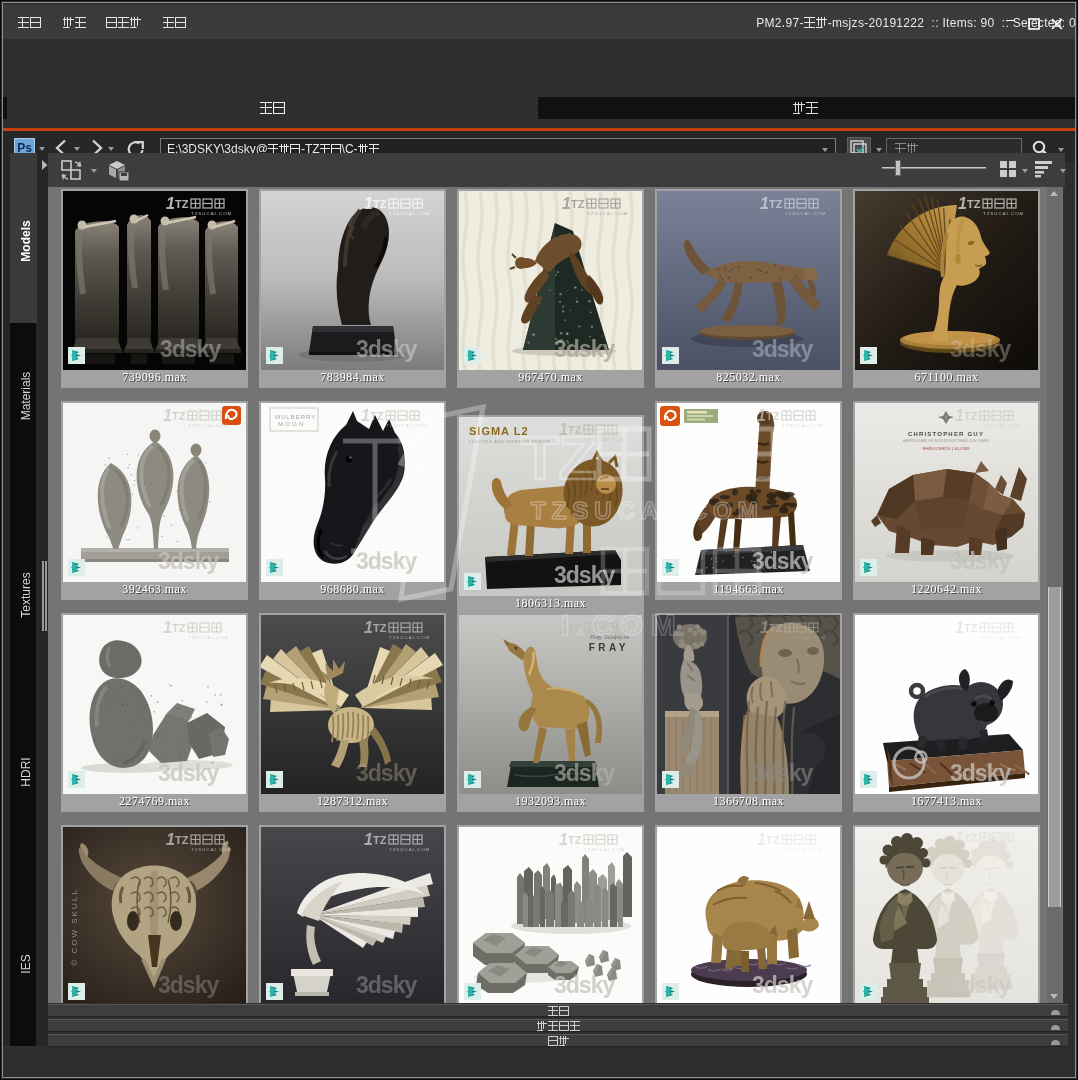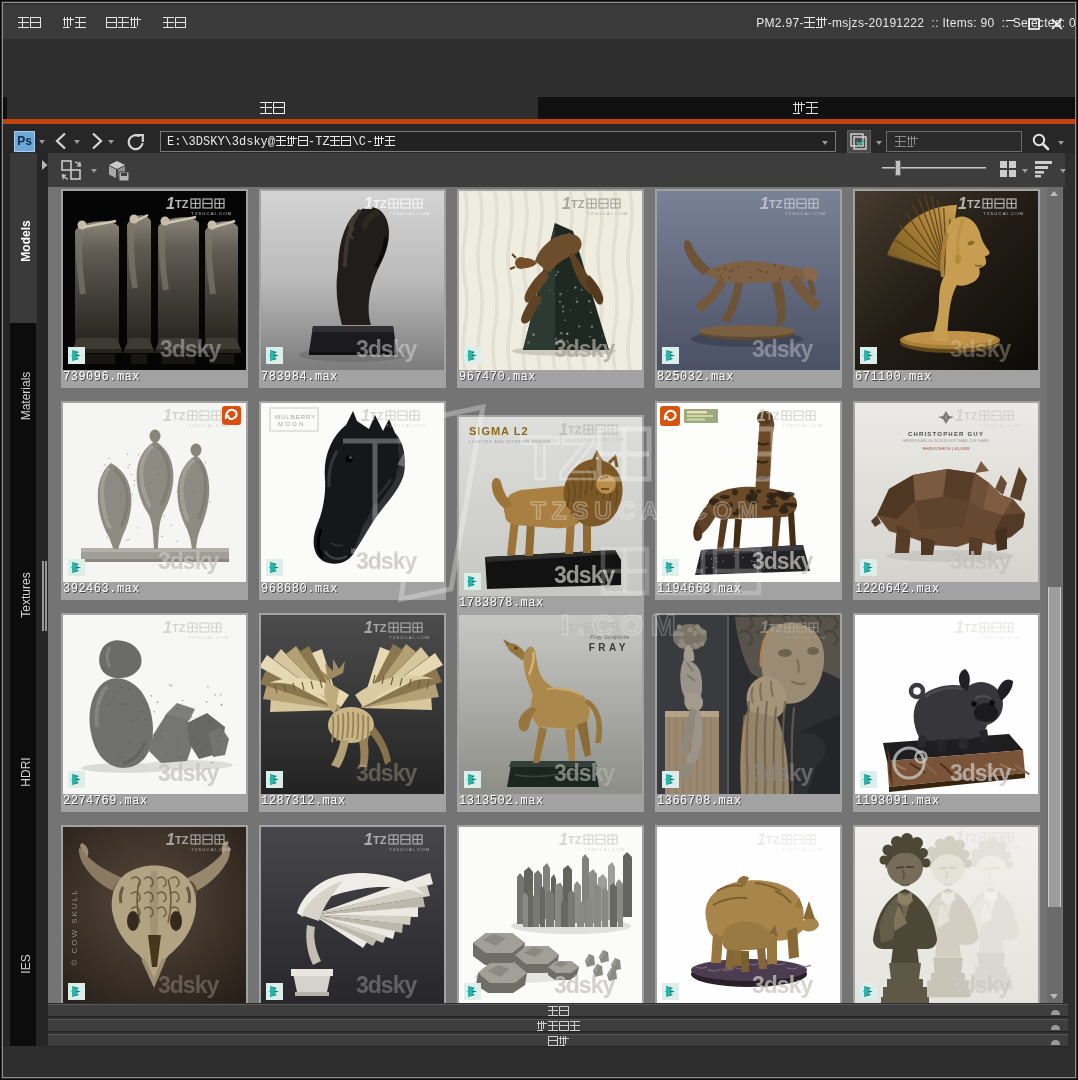--- a/index.html
+++ b/index.html
@@ -13,36 +13,36 @@
 #menubar{left:1px;top:4px;width:1074px;height:34px;background:#3b3b3b;color:#e4e4e4;font-size:12px}
 #menubar .mi{position:absolute;top:11px}
 #title{position:absolute;top:11px;left:0;width:100%;text-align:right;color:#e8e8e8;font-size:12px;letter-spacing:.3px}
 .wb{position:absolute;top:9px;color:#fff;font-size:14px}
 #banner{left:1px;top:38px;width:1074px;height:58px;background:linear-gradient(#6d6d6d,#646464)}
 #pmtext{position:absolute;left:366px;top:10px;font-size:35px;font-weight:bold;color:#bcbcbc;letter-spacing:2.9px;transform:scaleY(.88);transform-origin:0 0;text-shadow:0 -1px 0 #585858}
 #kstudio{position:absolute;left:650px;top:45px;font-size:13px;font-weight:bold;color:#8f8f8f;letter-spacing:5.8px;transform:scaleY(.85);transform-origin:0 0}
 #tabs{left:1px;top:96px;width:1074px;height:22px;background:#0f0f0f}
 #tabL{position:absolute;left:5px;top:0;width:531px;height:22px;background:#2e2e2e;color:#f2f2f2;font-weight:bold;font-size:13px;text-align:center;padding-top:4px}
 #tabR{position:absolute;left:536px;top:0;right:4px;height:22px;background:#111;color:#e0e0e0;font-weight:bold;font-size:13px;text-align:center;padding-top:4px}
-#toolbar{left:1px;top:118px;width:1074px;height:34px;background:#272727;border-top:5px solid #c2410c}
+#toolbar{left:1px;top:127px;width:1074px;height:34px;background:#272727;border-top:3px solid #c2410c}
 #psbtn{position:absolute;left:12px;top:7px;width:21px;height:21px;background:#6fa6d8;border:1px solid #a8cdf0;color:#0e2a52;font-size:12px;font-weight:bold;text-align:center;line-height:19px}
 .dd{position:absolute;width:0;height:0;border-left:3.5px solid transparent;border-right:3.5px solid transparent;border-top:4px solid #9a9a9a}
-#addr{position:absolute;left:158px;top:7px;width:676px;height:21px;background:#222;border:1px solid #7a7a7a;color:#e9e9e9;font-size:12px;padding:3px 23px 0 6px;font-family:Liberation Mono, monospace}
+#addr{position:absolute;left:158px;top:7px;width:676px;height:21px;background:#222;border:1px solid #7a7a7a;color:#e9e9e9;font-size:12px;padding:3px 23px 0 6px;font-family:Liberation Sans, sans-serif}
 #addr .hz,#addr .hzb,#addr .hzc{width:10px;height:10px}
 #flt{position:absolute;left:884px;top:7px;width:136px;height:21px;background:#2b2b2b;border:1px solid #6a6a6a;color:#8a8a8a;font-size:12px;padding:3px 0 0 7px}
 #chkbtn{position:absolute;left:845px;top:6px;width:24px;height:23px;background:#4a4a4a;border:1px solid #5e5e5e}
 #iconsrow{left:47px;top:152px;width:1017px;height:34px;background:#3d3d3d}
 #sidebar{left:1px;top:152px;width:46px;height:893px;background:#262626}
 #sidestrip{position:absolute;left:8px;top:0px;width:26px;height:893px;background:#0c0c0c}
 #vtActive{position:absolute;left:8px;top:0;width:27px;height:170px;background:#3a3a3a}
 .vt{position:absolute;left:24px;color:#d6d6d6;font-size:12px;transform:translate(-50%,-50%) rotate(-90deg);white-space:nowrap}
 #content{left:47px;top:186px;width:1015px;height:816px;background:#747474;overflow:hidden}
 .card{position:absolute;width:187px;height:199px;background:#a2a2a2}
 .card svg{position:absolute;left:2px;top:2px}
-.lbl{position:absolute;left:2px;top:181px;width:183px;height:16px;color:#fff;font-size:12px;font-family:Liberation Mono, monospace;text-shadow:1px 1px 0 #444;letter-spacing:.5px}
+.lbl{position:absolute;left:2px;top:181px;width:183px;height:16px;color:#fff;font-size:12px;font-family:Liberation Serif, serif;text-align:center;text-shadow:1px 1px 0 #444;letter-spacing:.5px}
 #sbar{position:absolute;left:999px;top:0px;width:15px;height:816px;background:#6b6b6b}
 #sthumb{position:absolute;left:1px;top:400px;width:13px;height:320px;background:#9d9d9d;border-left:1px solid #cfcfcf;border-right:1px solid #cfcfcf}
 .sarr{position:absolute;left:3px;width:0;height:0;border-left:4.5px solid transparent;border-right:4.5px solid transparent}
 .roll{position:absolute;left:47px;width:1020px;height:13px;background:#3e3e3e;border-top:1px solid #585858;border-bottom:1px solid #232323;color:#cfcfcf;font-size:11px;text-align:center}
 .roll .hz,.roll .hzb,.roll .hzc{width:10px;height:10px;margin-top:1px}
 .ra{position:absolute;right:8px;top:5px;width:9px;height:5px;background:#9a9a9a;border-radius:5px 5px 0 0}
 #status{left:1px;top:1046px;width:1074px;height:31px;background:#2d2d2d;color:#c9c9c9;font-size:12px}
 #gb{position:absolute;right:33px;top:8px}
 </style></head><body>
 <div id="win">
@@ -674,21 +674,21 @@
             </g>
             <text x="25" y="20" font-size="4.4" letter-spacing="1" fill="#b5b5b0">TZSUCAI.COM</text>
           </g>
           <text x="95" y="166" font-size="23" font-weight="bold" fill="#b8b8b2" opacity="0.8" letter-spacing="-1">3dsky</text>
           <g transform="translate(5,156)">
             <rect width="17" height="17" fill="#ddedea"></rect>
             <path d="M4 3 L11 5 L8 7 L13 8.5 L8 10 L11 12 L4 14 L7 11 L3 8.5 L7 6 Z" fill="#0e8a80"></path>
             <path d="M4 3 L8 5 L8 12 L4 14 Z" fill="#2ab5a8"></path>
           </g>
         </svg>
-        <div class="lbl">1783878.max</div>
+        <div class="lbl">1806313.max</div>
       </div>
       <div class="card" style="left:607px;top:214px">
         <svg width="183" height="179" viewBox="0 0 183 179">
           <rect width="183" height="179" fill="#fdfdfc"></rect>
           <rect x="3" y="3" width="20" height="20" rx="3" fill="#d8540e"></rect>
           <path d="M8 17 C7 11 11 7 15 8 C19 9 20 14 16 16 C13 18 10 17 10 13" stroke="#fff" stroke-width="2" fill="none"></path>
           <rect x="27" y="6" width="34" height="14" rx="1" fill="#98a478" opacity=".95"></rect>
           <rect x="30" y="8" width="20" height="2.5" fill="#e8e0b0"></rect>
           <rect x="30" y="12" width="26" height="2" fill="#cdd8a8"></rect>
           <rect x="30" y="15.5" width="18" height="2" fill="#cdd8a8"></rect>
@@ -1049,21 +1049,21 @@
             </g>
             <text x="25" y="20" font-size="4.4" letter-spacing="1" fill="#b8b8b4">TZSUCAI.COM</text>
           </g>
           <text x="95" y="166" font-size="23" font-weight="bold" fill="#b2b2ac" opacity="0.65" letter-spacing="-1">3dsky</text>
           <g transform="translate(5,156)">
             <rect width="17" height="17" fill="#ddedea"></rect>
             <path d="M4 3 L11 5 L8 7 L13 8.5 L8 10 L11 12 L4 14 L7 11 L3 8.5 L7 6 Z" fill="#0e8a80"></path>
             <path d="M4 3 L8 5 L8 12 L4 14 Z" fill="#2ab5a8"></path>
           </g>
         </svg>
-        <div class="lbl">1313502.max</div>
+        <div class="lbl">1932093.max</div>
       </div>
       <div class="card" style="left:607px;top:426px">
         <svg width="183" height="179" viewBox="0 0 183 179">
           <rect width="183" height="179" fill="#303236"></rect>
           <rect x="0" y="0" width="70" height="179" fill="#393b3e"></rect>
           <rect x="70" y="0" width="2" height="179" fill="#55575a"></rect>
           <path d="M8 96 L62 96 L62 179 L8 179 Z" fill="#9a8870"></path>
           <path d="M12 96 V179" stroke="#8a7860" stroke-width="1.4" opacity=".65"></path>
           <path d="M19 96 V179" stroke="#8a7860" stroke-width="1.4" opacity=".65"></path>
           <path d="M26 96 V179" stroke="#8a7860" stroke-width="1.4" opacity=".65"></path>
@@ -1196,21 +1196,21 @@
             </g>
             <text x="25" y="20" font-size="4.4" letter-spacing="1" fill="#d4d4d0">TZSUCAI.COM</text>
           </g>
           <text x="95" y="166" font-size="23" font-weight="bold" fill="#c9c6c0" opacity="0.75" letter-spacing="-1">3dsky</text>
           <g transform="translate(5,156)">
             <rect width="17" height="17" fill="#ddedea"></rect>
             <path d="M4 3 L11 5 L8 7 L13 8.5 L8 10 L11 12 L4 14 L7 11 L3 8.5 L7 6 Z" fill="#0e8a80"></path>
             <path d="M4 3 L8 5 L8 12 L4 14 Z" fill="#2ab5a8"></path>
           </g>
         </svg>
-        <div class="lbl">1193091.max</div>
+        <div class="lbl">1677413.max</div>
       </div>
       <div class="card" style="left:13px;top:638px">
         <svg width="183" height="179" viewBox="0 0 183 179">
           <defs>
             <radialGradient id="cfg" cx=".48" cy=".42" r=".8">
               <stop offset="0" stop-color="#584a3d"></stop>
               <stop offset="1" stop-color="#221b15"></stop>
             </radialGradient>
           </defs>
           <rect width="183" height="179" fill="url(#cfg)"></rect>

